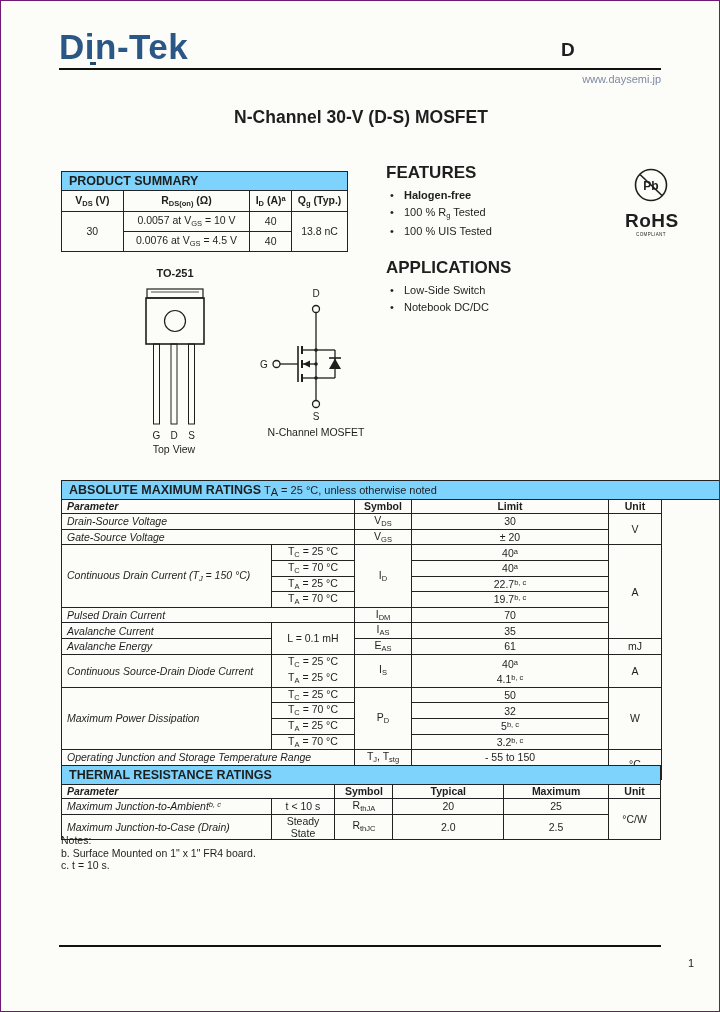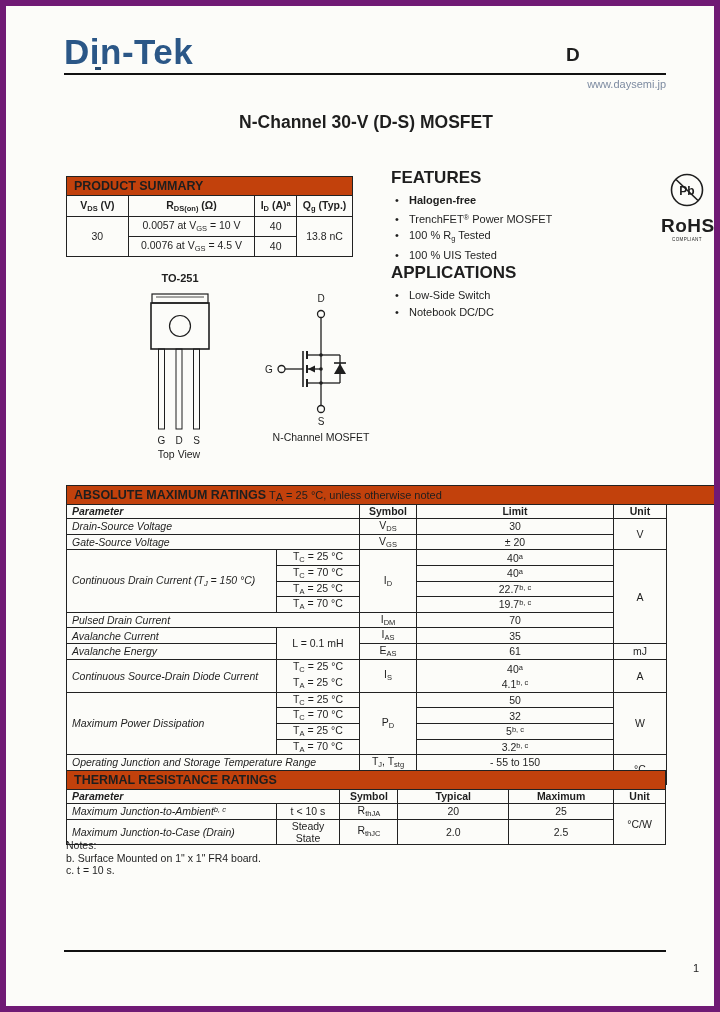--- a/index.html
+++ b/index.html
@@ -1,26 +1,26 @@
 <!DOCTYPE html>
 <html><head>
 <meta charset="utf-8">
 <style>
   html,body{margin:0;padding:0;background:#d8d8d4;}
-  .page{position:relative;width:720px;height:1012px;background:#fcfcf9;border:6px solid #701a75;
+  .page{position:relative;width:720px;height:1012px;background:#fcfcf9;border:1px solid #701a75;
         box-sizing:border-box;font-family:"Liberation Sans",sans-serif;color:#1e1e1e;overflow:hidden;}
   
   .logo{position:absolute;left:58px;top:26px;font-size:35px;font-weight:bold;color:#2b5787;letter-spacing:0.5px;}
   .logo-dot{position:absolute;left:89px;top:61px;width:6px;height:3px;background:#24496f;}
   .header-rule{position:absolute;left:58px;top:67px;width:602px;height:2px;background:#111;}
   .doc-letter{position:absolute;left:560px;top:38px;font-size:19px;font-weight:bold;}
   .website{position:absolute;left:460px;top:72px;width:200px;text-align:right;font-size:11px;color:#7d8ba1;}
   .main-title{position:absolute;left:0;top:106px;width:720px;text-align:center;font-size:17.5px;font-weight:bold;}
   
-  .tbl-title{background:#c2410c;border:1px solid #222;font-weight:bold;font-size:12.5px;
+  .tbl-title{background:#7dd3fc;border:1px solid #222;font-weight:bold;font-size:12.5px;
              height:18px;line-height:18px;padding-left:7px;box-sizing:content-box;}
   table{border-collapse:collapse;table-layout:fixed;margin-top:-1px;padding-left:38px;}
   td{border:1px solid #222;font-size:10.5px;text-align:center;vertical-align:middle;
      padding:0 3px;height:13px;line-height:1.15;overflow:hidden;}
   td.left{text-align:left;padding-left:5px;font-style:italic;}
   td.hd{font-weight:bold;}
   sub{font-size:7.5px;vertical-align:-2px;}
   sup{font-size:7.5px;vertical-align:3px;}
   
   .ps{position:absolute;left:60px;top:170px;width:287px;}
@@ -28,21 +28,21 @@
   .ps tr.hdr td{height:20px;font-weight:bold;}
   
   .feat{position:absolute;left:385px;top:162px;width:235px;}
   .apps{position:absolute;left:385px;top:257px;width:235px;}
   .sec-title{font-weight:bold;font-size:17px;margin:0 0 7px 0;}
   .blist{list-style:none;margin:0;padding:0;font-size:11px;}
   .blist li{margin:0 0 5px 0;line-height:11.5px;}
   .bullet{display:inline-block;width:14px;padding-left:4px;}
   .bold-item{font-weight:bold;}
   
-  .rohs{position:absolute;left:655px;top:164px;width:52px;text-align:center;}
+  .rohs{position:absolute;left:624px;top:164px;width:52px;text-align:center;}
   .rohs-name{font-size:19px;font-weight:bold;letter-spacing:0.5px;margin-top:1px;}
   .rohs-sub{font-size:4.5px;letter-spacing:0.4px;}
   
   .pkg-svg{position:absolute;left:138px;top:262px;}
   .fet-svg{position:absolute;left:252px;top:283px;}
   svg text{font-family:"Liberation Sans",sans-serif;fill:#1e1e1e;}
   
   .amr{position:absolute;left:60px;top:479px;width:704px;}
   .amr .tbl-title .cond{font-weight:normal;font-size:11px;}
   .thermal{position:absolute;left:60px;top:764px;width:600px;}
@@ -92,21 +92,20 @@
         <td>40</td>
       </tr>
     </tbody>
       </table>
   </div>
 
   <div class="feat">
     <div class="sec-title">FEATURES</div>
     <ul class="blist">
       <li><span class="bullet">•</span><span class="bold-item">Halogen-free</span></li>
-      <li><span class="bullet">•</span><span>TrenchFET</span><sup>®</sup><span> Power MOSFET</span></li>
       <li><span class="bullet">•</span><span>100 % R</span><sub>g</sub><span> Tested</span></li>
       <li><span class="bullet">•</span><span>100 % UIS Tested</span></li>
     </ul>
   </div>
 
   <div class="rohs">
     <svg width="48" height="40" viewBox="0 0 48 40">
       <circle cx="24" cy="20" r="15.5" fill="none" stroke="#1e1e1e" stroke-width="1.6"></circle>
       <text x="24" y="25" text-anchor="middle" font-size="12" font-weight="bold">Pb</text>
       <line x1="13" y1="9.5" x2="35" y2="30.5" stroke="#1e1e1e" stroke-width="1.6"></line>

